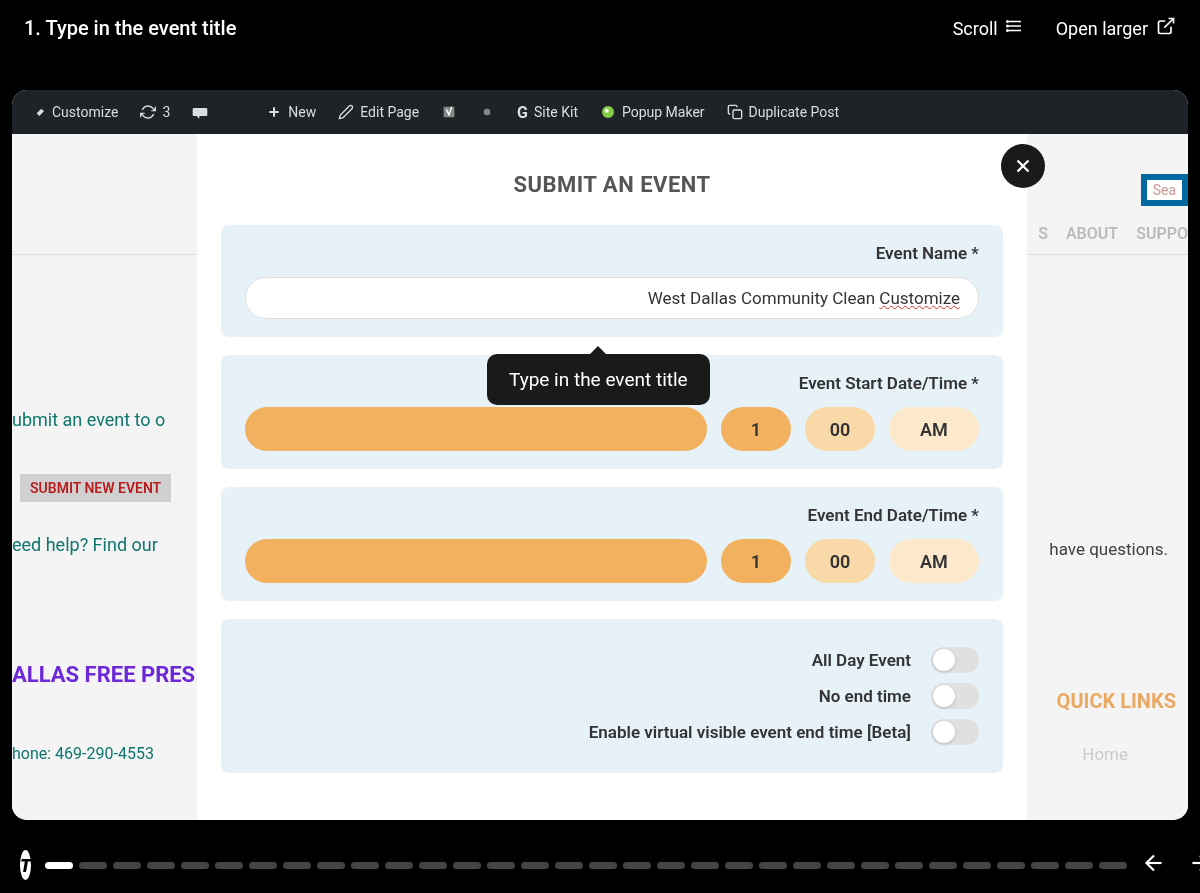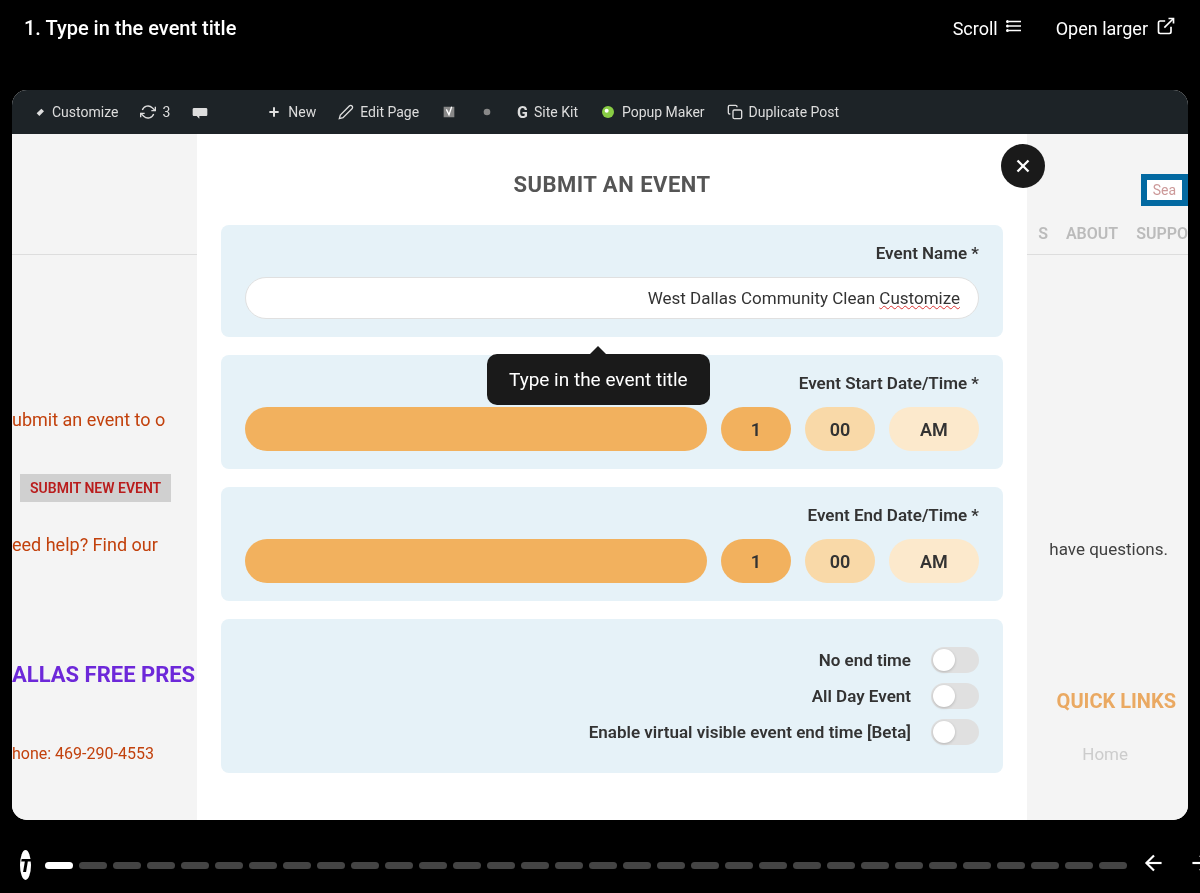--- a/index.html
+++ b/index.html
@@ -7,21 +7,21 @@
 .top-bar{display:flex;align-items:center;justify-content:space-between;padding:16px 24px;height:56px}
 .step-title{font-size:20px;font-weight:500}
 .top-right{display:flex;align-items:center;gap:32px}
 .scroll-group{display:flex;align-items:center;gap:8px;font-size:18px}
 .open-larger{display:flex;align-items:center;gap:8px;font-size:18px;cursor:pointer}
 .viewport{position:absolute;left:12px;top:90px;right:12px;height:730px;background:#fff;border-radius:15px;overflow:hidden}
 .admin-bar{background:#1d2327;color:#ddd;height:44px;display:flex;align-items:center;padding:0 10px;font-size:14px;gap:6px}
 .admin-item{display:flex;align-items:center;gap:6px;padding:0 8px;cursor:pointer}
 .admin-item svg{width:16px;height:16px}
 .page-bg{position:absolute;top:44px;left:0;right:0;bottom:0;background:#f4f4f4}
-.bg-text{position:absolute;color:#c2410c;font-size:18px}
+.bg-text{position:absolute;color:#0f766e;font-size:18px}
 .bg1{left:0;top:275px}
 .bg2{left:8px;top:340px;background:#d0d0d0;color:#b91c1c;padding:6px 10px;font-size:14px;font-weight:600}
 .bg3{left:0;top:400px}
 .bg4{left:0;top:528px;font-size:22px;color:#6d28d9;font-weight:700}
 .bg5{left:0;top:610px;font-size:16px}
 .bg-search{position:absolute;right:0;top:40px;border:6px solid #0369a1;padding:2px 6px;font-size:14px;color:#c99;background:#fff}
 .bg-nav{position:absolute;right:0;top:90px;color:#bbb;font-size:16px;font-weight:600;display:flex;gap:18px}
 .bg-divider{position:absolute;top:120px;left:0;right:0;height:1px;background:#ddd}
 .bgq{position:absolute;right:20px;top:405px;color:#404040;font-size:17px}
 .bg-quicklinks{position:absolute;right:12px;top:555px;color:#eaa962;font-size:20px;font-weight:700}
@@ -194,25 +194,25 @@
       <div class="time-row">
         <div class="pill pill-date"></div>
         <div class="pill pill-hour">1</div>
         <div class="pill pill-min">00</div>
         <div class="pill pill-ampm">AM</div>
       </div>
     </div>
 
     <div class="section">
       <div class="toggle-row">
+        <div class="toggle-label">All Day Event</div>
+        <div class="toggle"></div>
+      </div>
+      <div class="toggle-row">
         <div class="toggle-label">No end time</div>
-        <div class="toggle"></div>
-      </div>
-      <div class="toggle-row">
-        <div class="toggle-label">All Day Event</div>
         <div class="toggle"></div>
       </div>
       <div class="toggle-row">
         <div class="toggle-label">Enable virtual visible event end time [Beta]</div>
         <div class="toggle"></div>
       </div>
     </div>
 
     <div class="tooltip">Type in the event title</div>
   </div>

